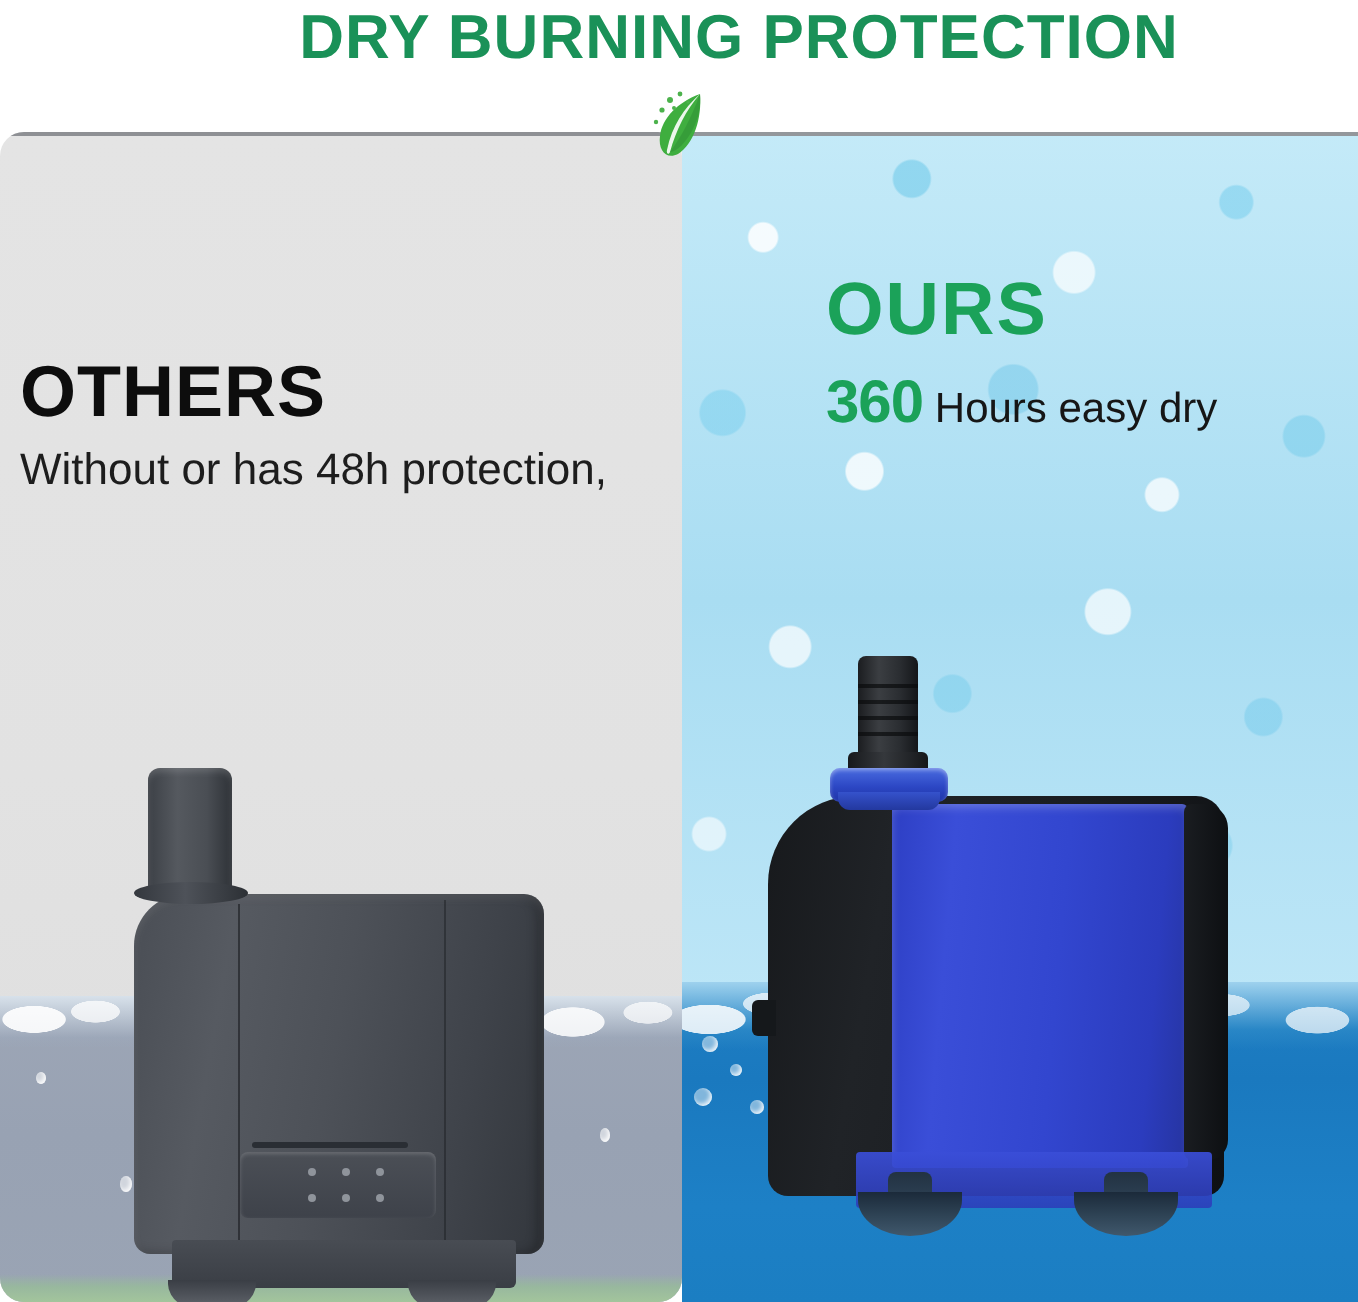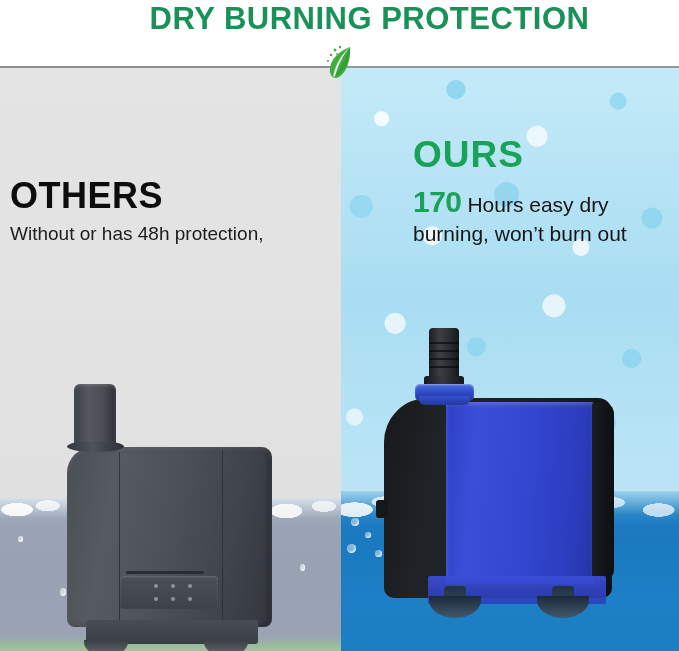--- a/index.html
+++ b/index.html
@@ -47,21 +47,21 @@
     left: 0; top: 66px;
     width: 679px;
     height: 585px;
   }
   .panel {
     position: absolute;
     top: 0;
     height: 585px;
     overflow: hidden;
   }
-  .panel-left  { left: 0;     width: 341px; }
+  .panel-left  { left: 0;     width: 341px; border-radius: 12px; }
   .panel-right { left: 341px; width: 338px; }
 
   .panel-topline {
     position: absolute;
     left: 0; top: 0;
     width: 100%;
     height: 2px;
     background: #8e9094;
     z-index: 6;
   }
@@ -176,21 +176,21 @@
   .others-title {
     font-size: 36px;
     font-weight: bold;
     color: #0d0d0d;
     letter-spacing: 0.5px;
     line-height: 1;
     margin: 0 0 8px 0;
     font-family: "Liberation Sans", sans-serif;
   }
   .others-sub {
-    font-size: 19px;
+    font-size: 22px;
     color: #1d1d1d;
     line-height: 1.22;
     margin: 0;
     font-family: "Liberation Sans", sans-serif;
   }
 
   .txt-right {
     position: absolute;
     left: 72px; top: 70px;
     width: 270px;
@@ -512,23 +512,22 @@
         <div class="pr-skirt"></div>
         <div class="pr-cup-stem" style="left:68px;"></div>
         <div class="pr-cup-stem" style="left:176px;"></div>
         <div class="pr-cup" style="left:53px;"></div>
         <div class="pr-cup" style="left:161px;"></div>
       </div>
 
       <div class="txt-right">
         <div class="ours-title">OURS</div>
         <div class="ours-sub">
-          <span class="num">170</span>
+          <span class="num">360</span>
           <span>Hours easy dry</span><br>
-          <span>burning, won’t burn out</span>
         </div>
       </div>
     </div>
   </div>
 
 
   <div class="leaf">
     <svg viewBox="0 0 40 38" width="40" height="38" aria-hidden="true">
       <path d="M30 4 C31 16 27 29 19 34 C13 37 9 32 10 25 C11 16 19 8 30 4 Z" fill="#3fae3f"></path>
       <path d="M30 4 C22 11 16 20 13.5 32 C13 34 14.5 34.5 15 33 C18 22 23 12 30 4 Z" fill="#ffffff" opacity="0.9"></path>

